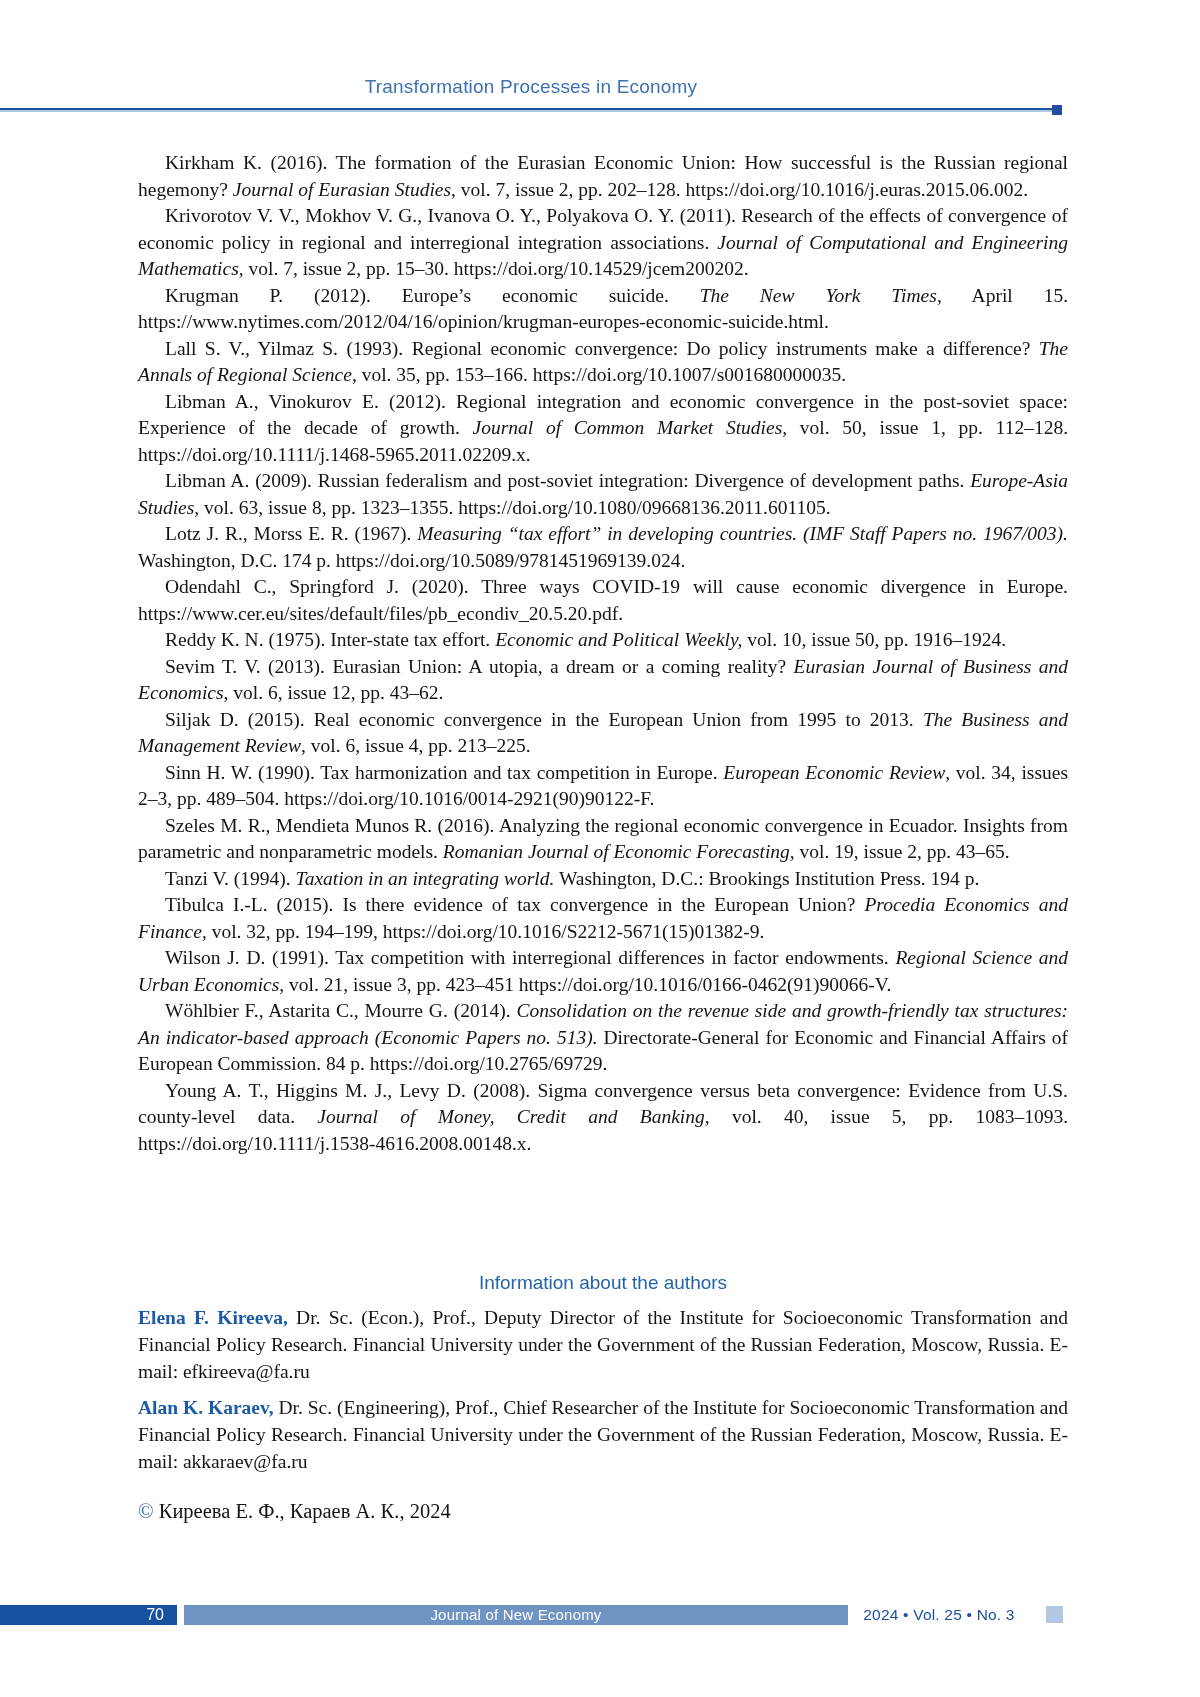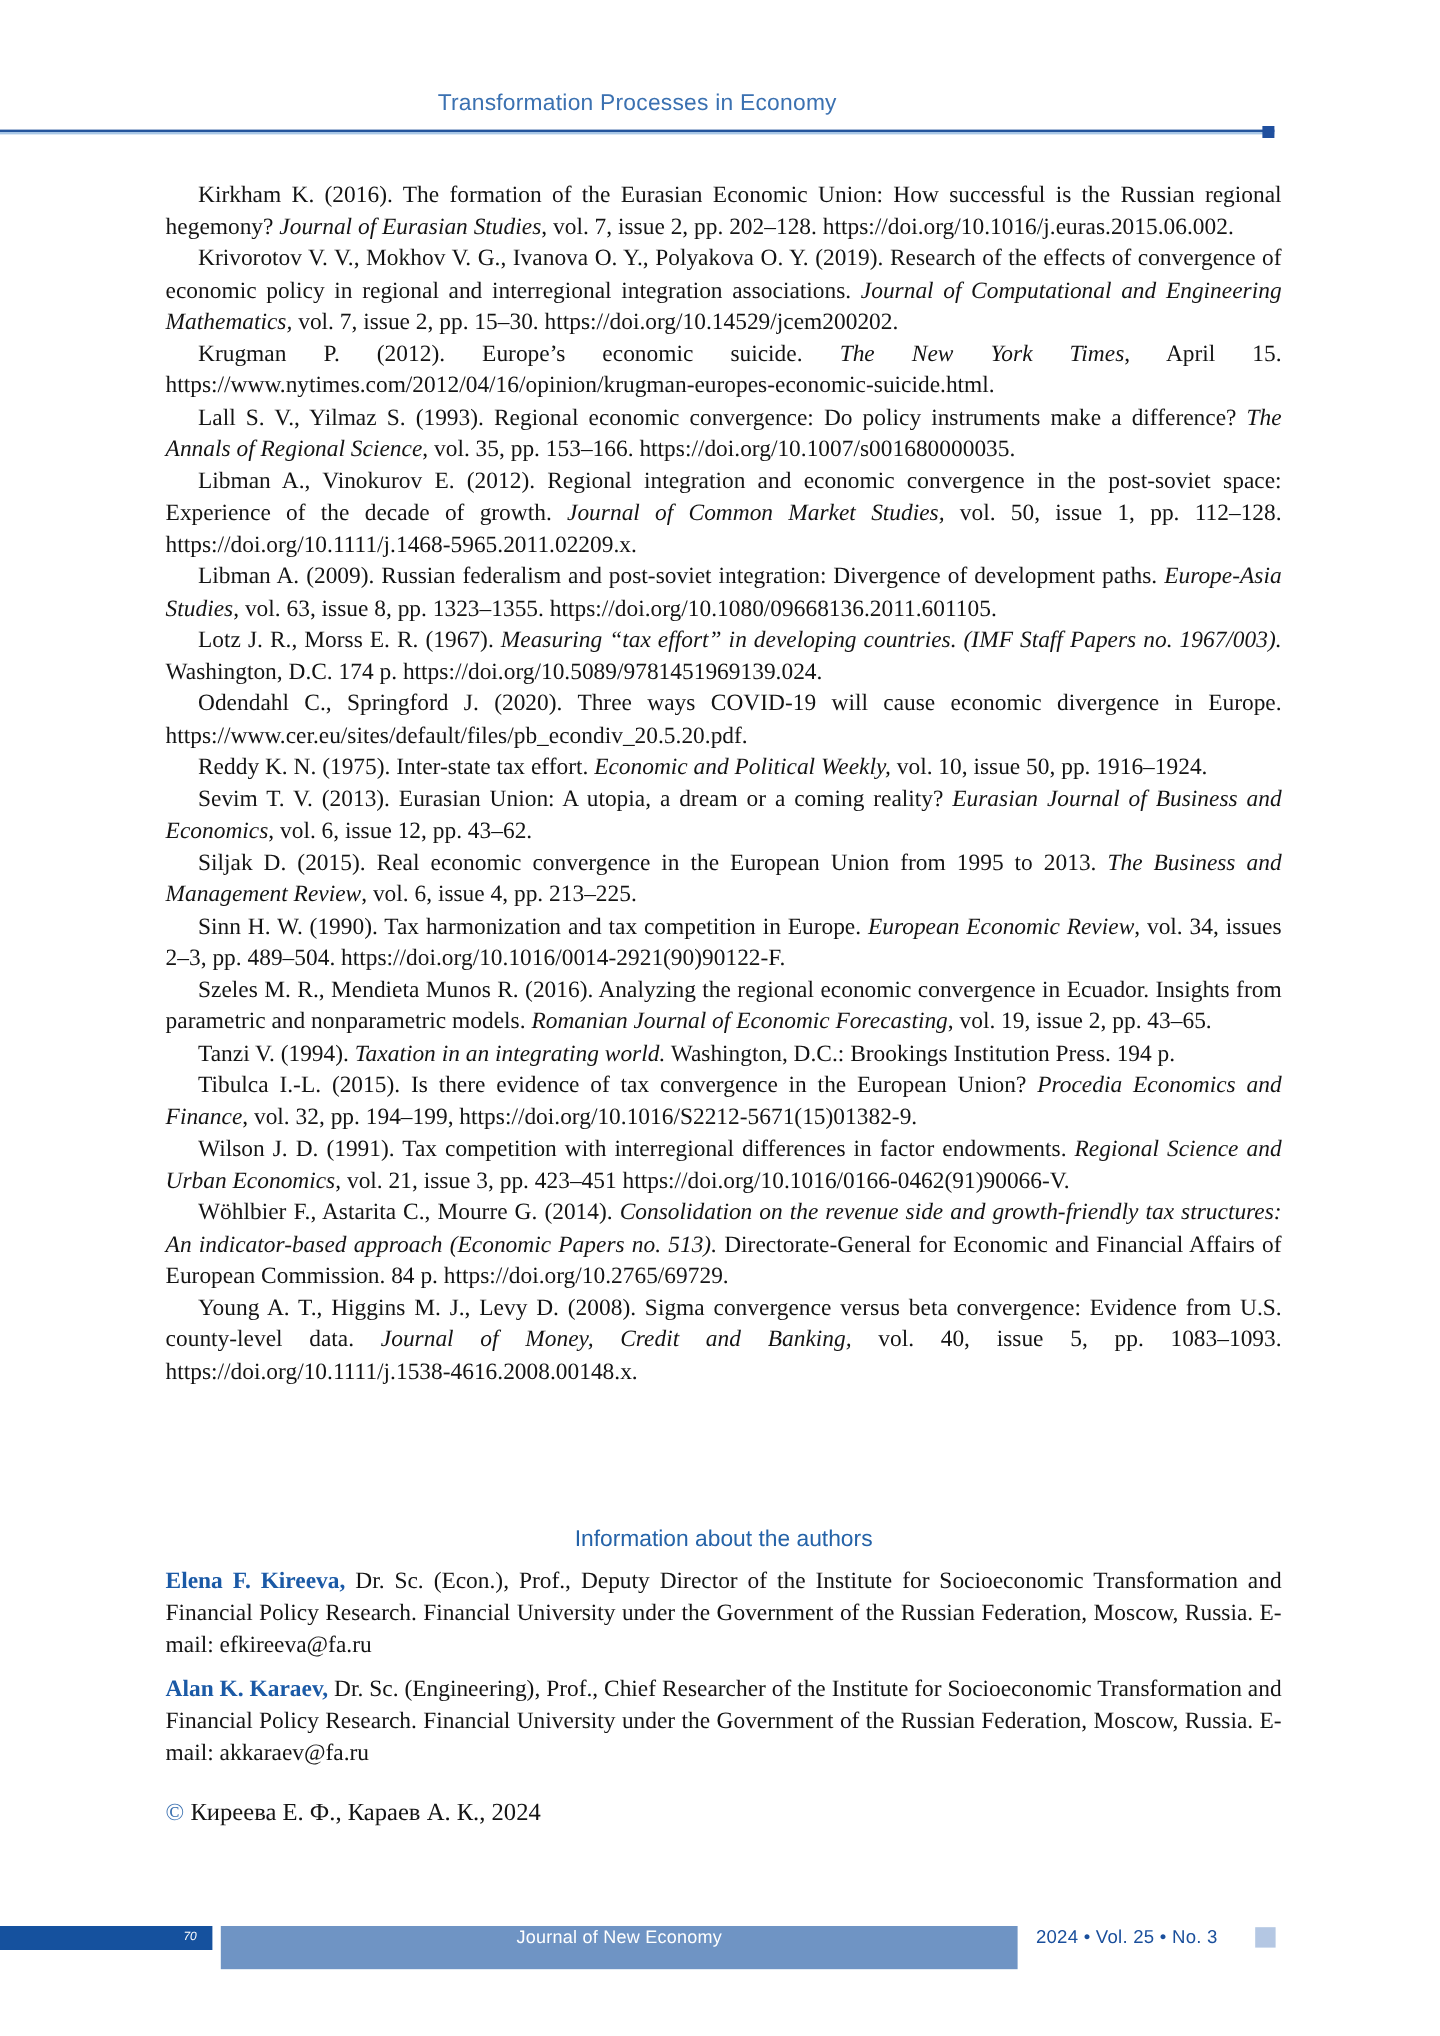--- a/index.html
+++ b/index.html
@@ -95,32 +95,31 @@
   .footer-pagenum{
     position:absolute;
     top:1605px;
     left:0;
     width:177px;
     height:20px;
     box-sizing:border-box;
     background:#15519e;
     color:#ffffff;
     font-family:"Liberation Sans","DejaVu Sans",sans-serif;
-    font-size:10px;
+    font-size:16px;
     line-height:20px;
     text-align:right;
     padding-right:13px;
-    font-style:italic;
   }
   .footer-journal{
     position:absolute;
     top:1605px;
     left:184px;
     width:664px;
-    height:36px;
+    height:20px;
     background:#6f94c4;
     color:#ffffff;
     font-family:"Liberation Sans","DejaVu Sans",sans-serif;
     font-size:15px;
     line-height:20px;
     text-align:center;
     letter-spacing:0.2px;
   }
   .footer-issue{
     position:absolute;
@@ -149,21 +148,21 @@
 
 <div class="page">
 
   <div class="running-head">Transformation Processes in Economy</div>
 
   <div class="header-rule"></div>
   <div class="header-rule-endcap"></div>
 
   <div class="references">
       <p class="ref"><span>Kirkham K. (2016). The formation of the Eurasian Economic Union: How successful is the Russian regional hegemony? </span><span class="it">Journal of Eurasian Studies</span><span>, vol. 7, issue 2, pp. 202–128. https://doi.org/10.1016/j.euras.2015.06.002.</span></p>
-      <p class="ref"><span>Krivorotov V. V., Mokhov V. G., Ivanova O. Y., Polyakova O. Y. (2019). Research of the effects of convergence of economic policy in regional and interregional integration associations. </span><span class="it">Journal of Computational and Engineering Mathematics,</span><span> vol. 7, issue 2, pp. 15–30. https://doi.org/10.14529/jcem200202.</span></p>
+      <p class="ref"><span>Krivorotov V. V., Mokhov V. G., Ivanova O. Y., Polyakova O. Y. (2011). Research of the effects of convergence of economic policy in regional and interregional integration associations. </span><span class="it">Journal of Computational and Engineering Mathematics,</span><span> vol. 7, issue 2, pp. 15–30. https://doi.org/10.14529/jcem200202.</span></p>
       <p class="ref"><span>Krugman P. (2012). Europe’s economic suicide. </span><span class="it">The New York Times</span><span>, April 15. https://www.nytimes.com/2012/04/16/opinion/krugman-europes-economic-suicide.html.</span></p>
       <p class="ref"><span>Lall S. V., Yilmaz S. (1993). Regional economic convergence: Do policy instruments make a difference? </span><span class="it">The Annals of Regional Science</span><span>, vol. 35, pp. 153–166. https://doi.org/10.1007/s001680000035.</span></p>
       <p class="ref"><span>Libman A., Vinokurov E. (2012). Regional integration and economic convergence in the post-soviet space: Experience of the decade of growth. </span><span class="it">Journal of Common Market Studies,</span><span> vol. 50, issue 1, pp. 112–128. https://doi.org/10.1111/j.1468-5965.2011.02209.x.</span></p>
       <p class="ref"><span>Libman A. (2009). Russian federalism and post-soviet integration: Divergence of development paths. </span><span class="it">Europe-Asia Studies</span><span>, vol. 63, issue 8, pp. 1323–1355. https://doi.org/10.1080/09668136.2011.601105.</span></p>
       <p class="ref"><span>Lotz J. R., Morss E. R. (1967). </span><span class="it">Measuring “tax effort” in developing countries. (IMF Staff Papers no. 1967/003).</span><span> Washington, D.C. 174 p. https://doi.org/10.5089/9781451969139.024.</span></p>
       <p class="ref"><span>Odendahl C., Springford J. (2020). Three ways COVID-19 will cause economic divergence in Europe. https://www.cer.eu/sites/default/files/pb_econdiv_20.5.20.pdf.</span></p>
       <p class="ref"><span>Reddy K. N. (1975). Inter-state tax effort. </span><span class="it">Economic and Political Weekly,</span><span> vol. 10, issue 50, pp. 1916–1924.</span></p>
       <p class="ref"><span>Sevim T. V. (2013). Eurasian Union: A utopia, a dream or a coming reality? </span><span class="it">Eurasian Journal of Business and Economics</span><span>, vol. 6, issue 12, pp. 43–62.</span></p>
       <p class="ref"><span>Siljak D. (2015). Real economic convergence in the European Union from 1995 to 2013. </span><span class="it">The Business and Management Review</span><span>, vol. 6, issue 4, pp. 213–225.</span></p>
       <p class="ref"><span>Sinn H. W. (1990). Tax harmonization and tax competition in Europe. </span><span class="it">European Economic Review</span><span>, vol. 34, issues 2–3, pp. 489–504. https://doi.org/10.1016/0014-2921(90)90122-F.</span></p>

